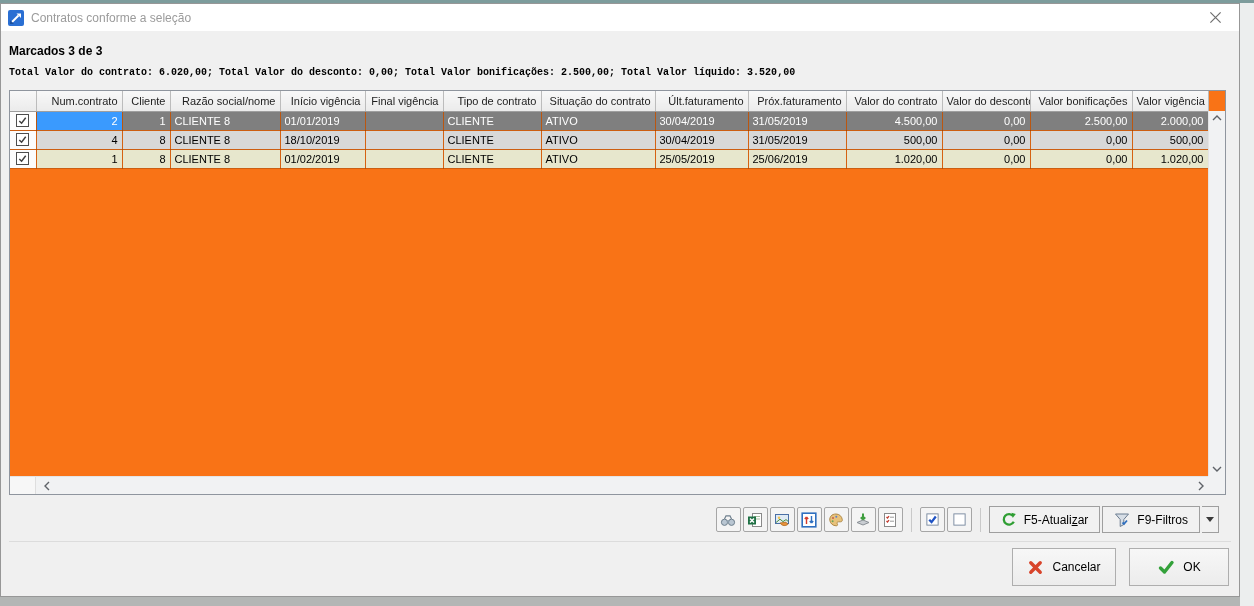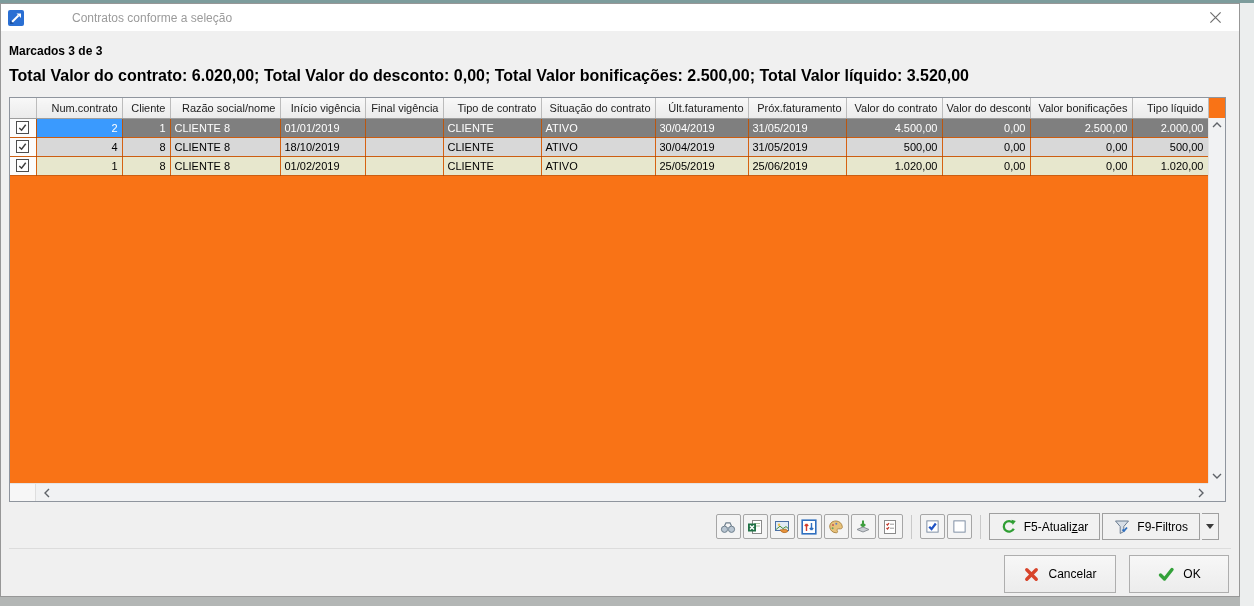--- a/index.html
+++ b/index.html
@@ -8,26 +8,26 @@
   .screen { position: relative; width: 1254px; height: 606px; }
   .top-strip { position: absolute; left: 0; top: 0; width: 1254px; height: 3px; background: #7d9c9c; }
   .bottom-strip { position: absolute; left: 0; top: 597px; width: 1240px; height: 9px; background: #b3b6b5; }
 
   .dialog { position: absolute; left: 0; top: 3px; width: 1240px; height: 594px;
             background: #f0f0f0; border: 1px solid #979797; }
 
   
   .titlebar { height: 27px; background: #ffffff; display: flex; align-items: center; padding-left: 7px; position: relative; }
   .app-icon { width: 16px; height: 16px; display: inline-flex; margin-right: 7px; }
-  .win-title { font-size: 12px; color: #9b9b9b; margin-left: 41px; }
+  .win-title { font-size: 12px; color: #9b9b9b; }
   .close-btn { position: absolute; right: 8px; top: 0; width: 32px; height: 27px; display: flex; align-items: center; justify-content: center; cursor: default; }
 
   .content { padding: 0 8px; }
   .subheader { display: flex; justify-content: space-between; margin-top: 13px; font-size: 12px; font-weight: bold; color: #000; }
-  .totals { margin-top: 9px; font-size: 16px; font-weight: bold; color: #000; }
+  .totals { margin-top: 9px; font-size: 10px; font-weight: bold; color: #000; font-family: Liberation Mono, monospace; }
 
   
   .grid { position: relative; margin-top: 12px; width: 1217px; height: 405px;
           border: 1px solid #8f959e; background: #f97316; overflow: hidden; }
   table { border-collapse: collapse; table-layout: fixed; width: 1198px; }
   th { height: 20px; background: linear-gradient(#f8f8f8, #ebebeb); border-right: 1px solid #bcbcbc;
        border-bottom: 1px solid #9e9e9e; font-weight: normal; font-size: 11px; color: #1d1d1d;
        padding: 0 4px; white-space: nowrap; overflow: hidden; text-align: right; }
   td { height: 19px; font-size: 11px; padding: 0 4px; white-space: nowrap; overflow: hidden;
        border-right: 1px solid rgba(0,0,0,0.14); border-bottom: 1px solid rgba(0,0,0,0.18); }
@@ -60,21 +60,21 @@
              gap: 7px; padding: 0 11px; font-size: 12px; color: #000; }
   .drop-btn { width: 17px; height: 27px; border: 1px solid #9f9f9f; border-left: none; background: #f1f1f1;
               display: flex; align-items: center; justify-content: center; }
   .u { text-decoration: underline; }
 
   
   .buttonbar { margin-top: 8px; border-top: 1px solid #dcdcdc; padding: 6px 2px 0 0;
                display: flex; justify-content: flex-end; gap: 13px; }
   .fbtn { height: 38px; border: 1px solid #aeaeae; background: linear-gradient(#f7f7f7, #ececec);
           display: flex; align-items: center; justify-content: center; gap: 8px; font-size: 12px; color: #000; }
-  .fbtn.cancel { width: 112px; }
+  .fbtn.cancel { width: 104px; }
   .fbtn.ok { width: 100px; }
 </style>
 </head>
 <body>
 
 <div class="screen">
   <div class="top-strip"></div>
   <div class="bottom-strip"></div>
 
   <div class="dialog">
@@ -130,21 +130,21 @@
               <th>Razão social/nome</th>
               <th>Início vigência</th>
               <th>Final vigência</th>
               <th>Tipo de contrato</th>
               <th>Situação do contrato</th>
               <th>Últ.faturamento</th>
               <th>Próx.faturamento</th>
               <th class="ar">Valor do contrato</th>
               <th class="ar">Valor do desconto</th>
               <th class="ar">Valor bonificações</th>
-              <th class="ar">Tipo líquido</th>
+              <th class="ar">Valor vigência</th>
             </tr>
           </thead>
           <tbody>
             <tr class="r0">
               <td class="cc"><span class="gcheck">
                     <svg width="11" height="11" viewBox="0 0 12 12">
                       <path d="M2.5 6.5 L5 9 L9.5 3" stroke="#3f3f3f" stroke-width="1.6" fill="none"></path>
                     </svg>
                   </span></td>
               <td class="ar cell-focus">2</td>

